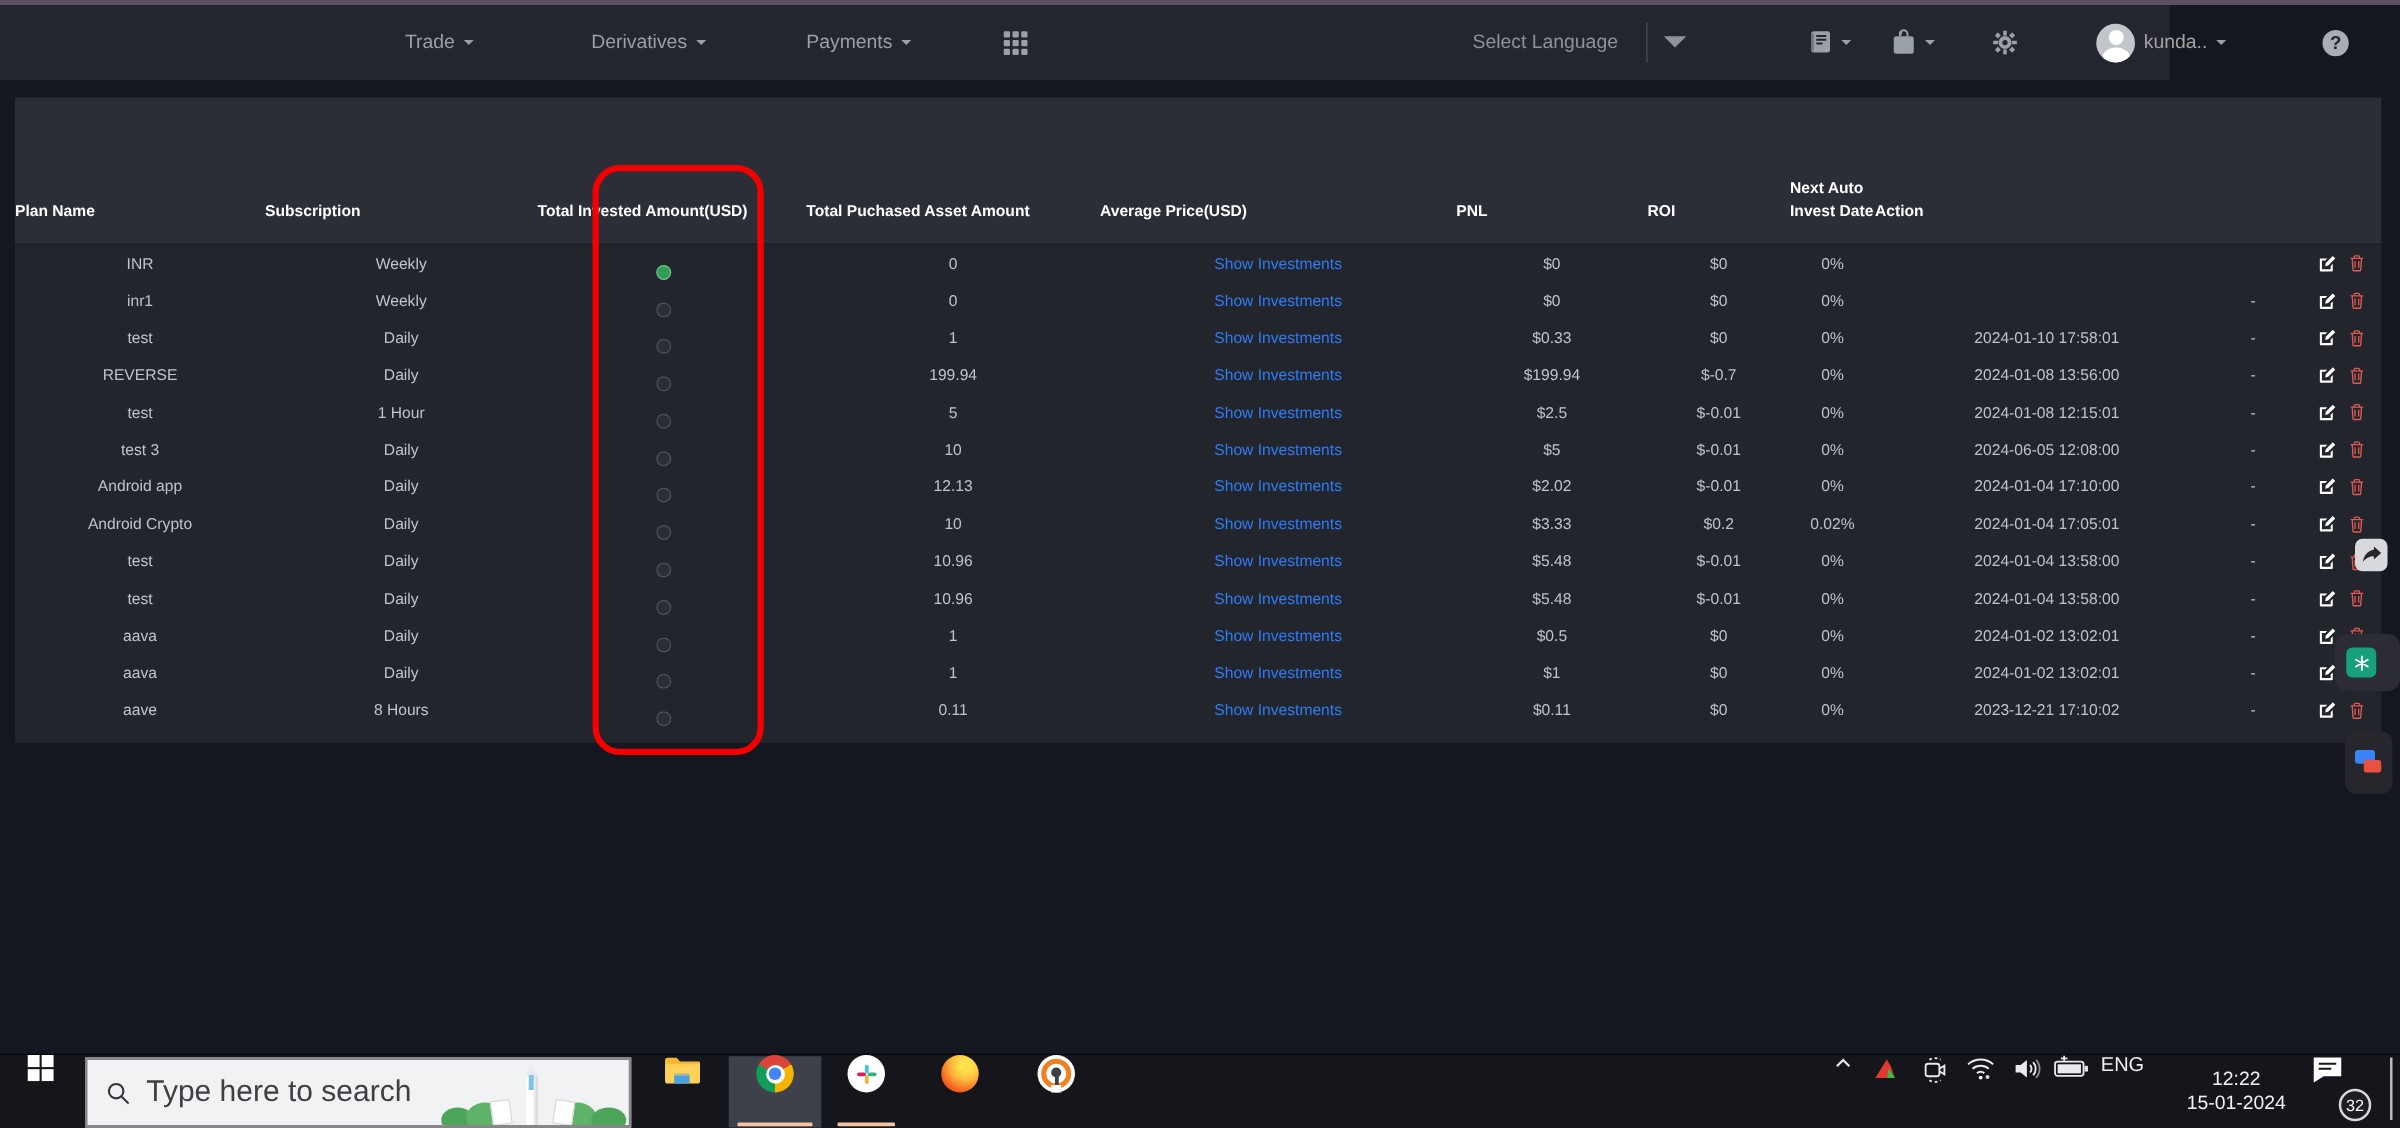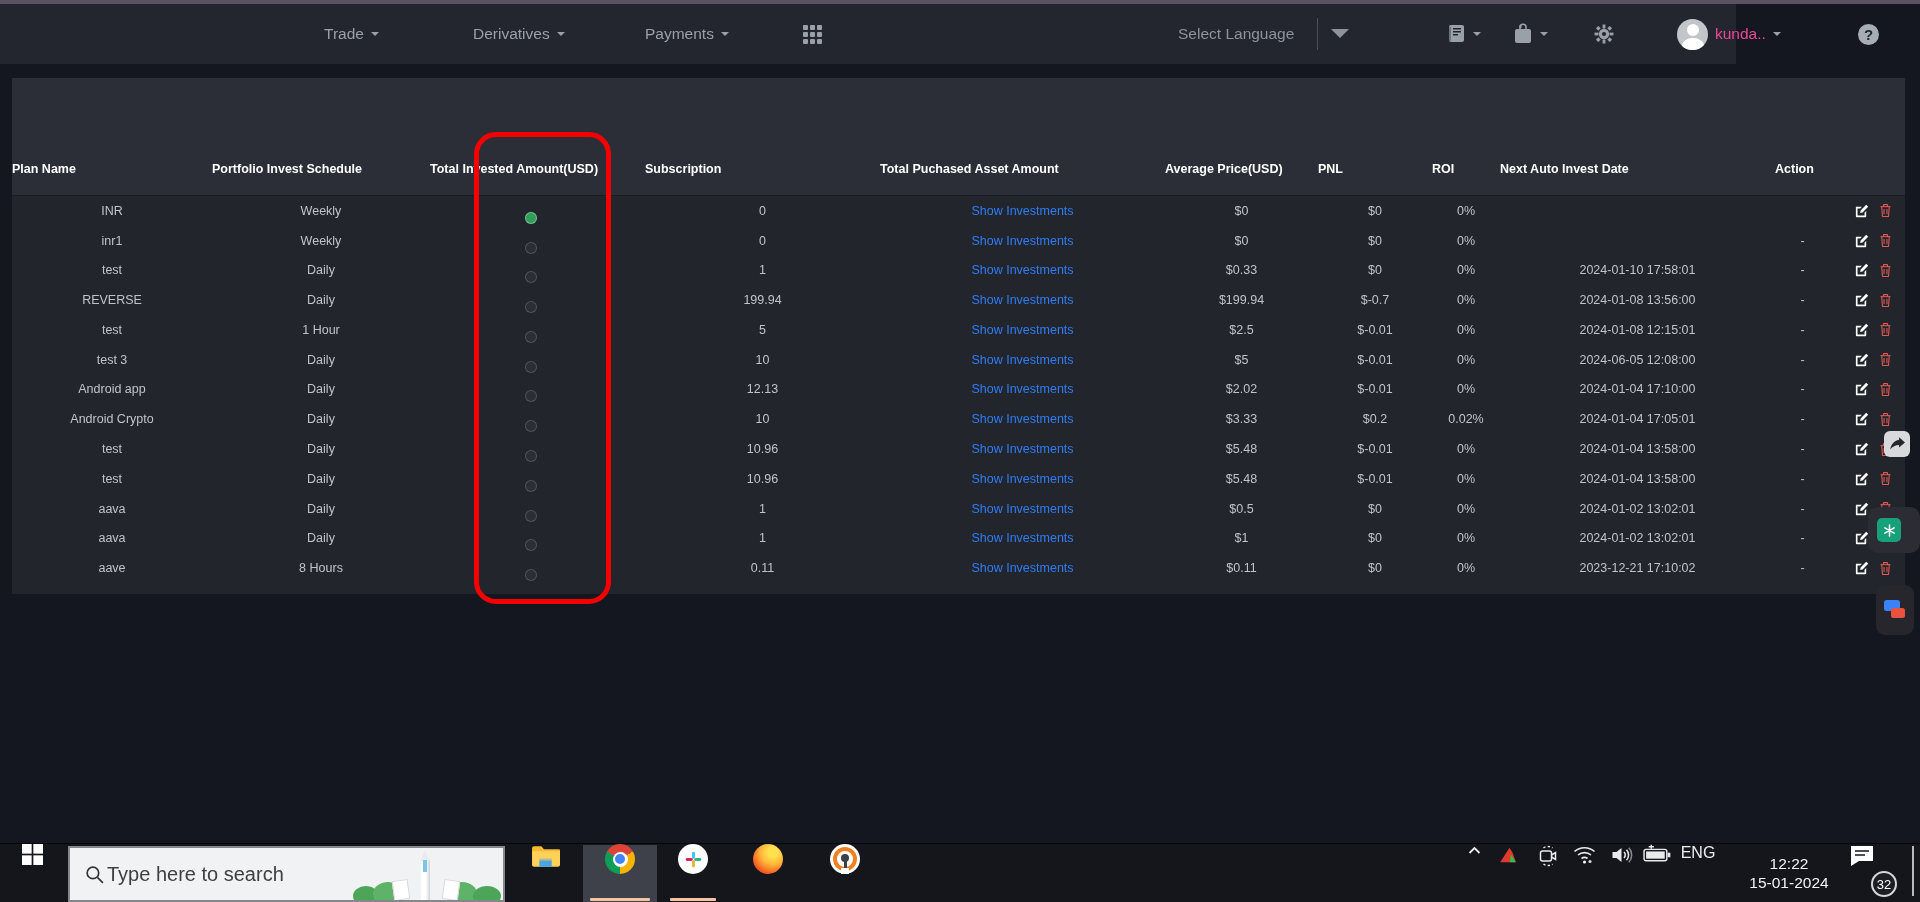--- a/index.html
+++ b/index.html
@@ -49,21 +49,21 @@
     display:flex;align-items:center;justify-content:center;z-index:20;cursor:pointer;}
   .bubbles{position:relative;width:22px;height:20px;}
   .bubble-blue{position:absolute;left:0;top:0;width:16px;height:11px;border-radius:2.5px;background:#3b82f6;}
   .bubble-red{position:absolute;left:7px;top:8px;width:14px;height:10px;border-radius:2.5px;background:#e8523f;}
   
   .taskbar{left:0;top:843px;width:1920px;height:59px;background:#15161c;border-top:1px solid #050608;box-sizing:border-box;z-index:40;}
   .tb-item{position:absolute;top:0;height:58px;display:flex;align-items:flex-start;justify-content:center;cursor:pointer;}
   .searchbox{position:absolute;left:68px;top:2px;width:437px;height:56px;background:#f1f2f3;
     border:2px solid #85878b;box-sizing:border-box;display:flex;align-items:center;overflow:hidden;}
   .searchbox input{border:none;background:transparent;outline:none;font-family:"Liberation Sans",sans-serif;
-    font-size:20px;color:#14532d;width:225px;}
+    font-size:24px;color:#14532d;width:225px;margin-left:10px;}
   .searchbox input::placeholder{color:#3f4044;opacity:1;}
   .illu{position:absolute;right:0;bottom:0;width:152px;height:52px;pointer-events:none;}
   .bush{position:absolute;bottom:-6px;border-radius:50%;}
   .obelisk{position:absolute;left:70px;bottom:0;width:9px;height:40px;background:linear-gradient(90deg,#ffffff 55%,#cfd2d4);}
   .obelisk-tip{position:absolute;left:69px;bottom:39px;width:0;height:0;border:5.5px solid transparent;border-bottom:11px solid #e8ecee;}
   .obelisk-blue{position:absolute;left:71.5px;bottom:28px;width:4px;height:12px;background:#7ec3ea;}
   .mini-block{position:absolute;background:#fff;border:1px solid #d8d8d8;}
   .chrome-active{position:absolute;left:583px;top:1px;width:74px;height:57px;background:#3f414a;}
   .underline{position:absolute;bottom:1px;height:3px;background:#f6c3a1;border-radius:1px;}
   .chrome-ball{width:30px;height:30px;border-radius:50%;
@@ -163,35 +163,34 @@
       </g>
       <circle cx="10" cy="10" r="2.1" fill="#23262e"></circle>
     </svg>
   </div>
 
   <div class="nav-abs" style="left:1677px;">
     <span class="avatar">
         <span class="head"></span>
         <span class="body"></span>
       </span>
-    <span class="nav-label" style="color:#ec4899;">kunda..</span>
+    <span class="nav-label" style="color:#a3a3a3;">kunda..</span>
     <span class="caret"></span>
   </div>
 
   <div class="nav-abs" style="left:1858px;">
     <span class="help-circle">?</span>
   </div>
 </div>
 
 <div class="abs table-card">
   <div class="tgrid thead">
       <div class="th">Plan Name</div>
-      <div class="th">Portfolio Invest Schedule</div>
+      <div class="th">Subscription</div>
       <div class="th">Total Invested Amount(USD)</div>
-      <div class="th">Subscription</div>
       <div class="th">Total Puchased Asset Amount</div>
       <div class="th">Average Price(USD)</div>
       <div class="th">PNL</div>
       <div class="th">ROI</div>
       <div class="th">Next Auto Invest Date</div>
       <div class="th">Action</div>
     </div>
   <div class="tbody">
       <div class="tgrid trow">
         <div class="td">INR</div>

